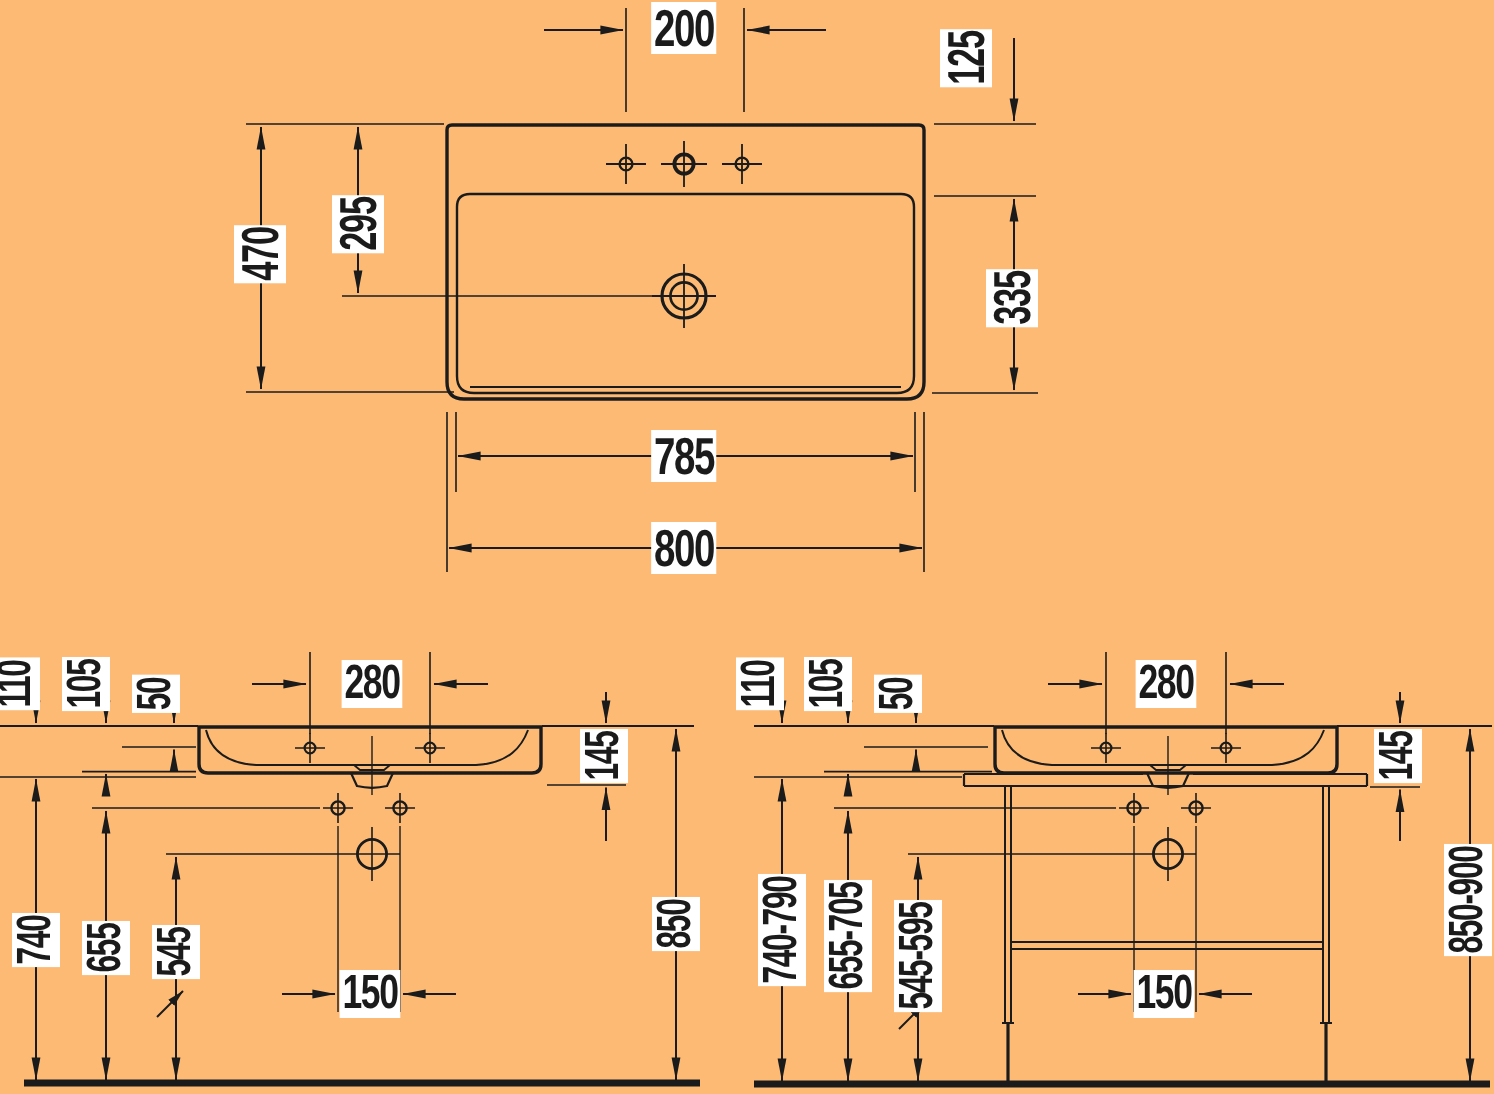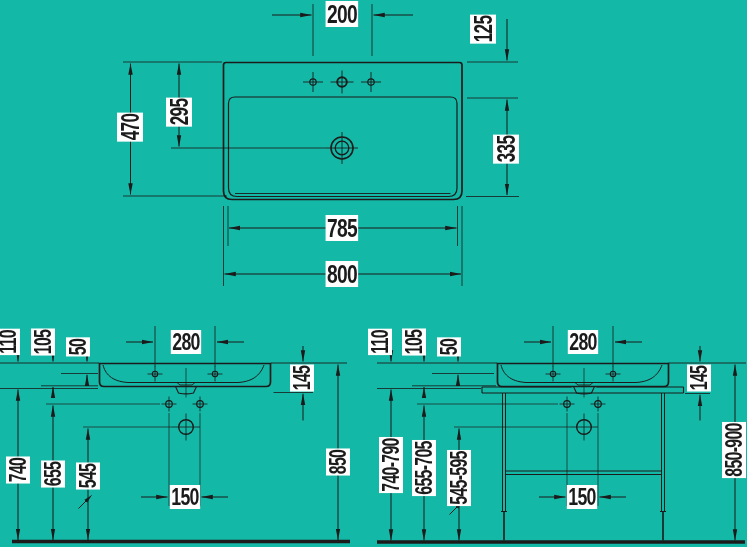--- a/index.html
+++ b/index.html
@@ -1,16 +1,16 @@
 <!DOCTYPE html>
 <html><head>
 <meta charset="utf-8">
 <style>
   html,body{margin:0;padding:0;background:#ffffff;}
-  #stage{position:relative;width:747px;height:547px;background:#14b8a6;overflow:hidden;
+  #stage{position:relative;width:747px;height:547px;background:#fdba74;overflow:hidden;
          font-family:"Liberation Sans",sans-serif;}
   #linework{position:absolute;left:0;top:0;}
   .lbl{position:absolute;color:#1b1b1b;font-weight:700;line-height:1;background:#fff;
        white-space:nowrap;letter-spacing:-1px;padding:0 2px;}
   .big{font-size:26px;}
   .small{font-size:24px;}
   .h{transform:translate(-50%,-50%) scaleX(0.74);}
   .rot{transform:translate(-50%,-50%) rotate(-90deg) scaleX(0.66);}
 </style>
 </head>

